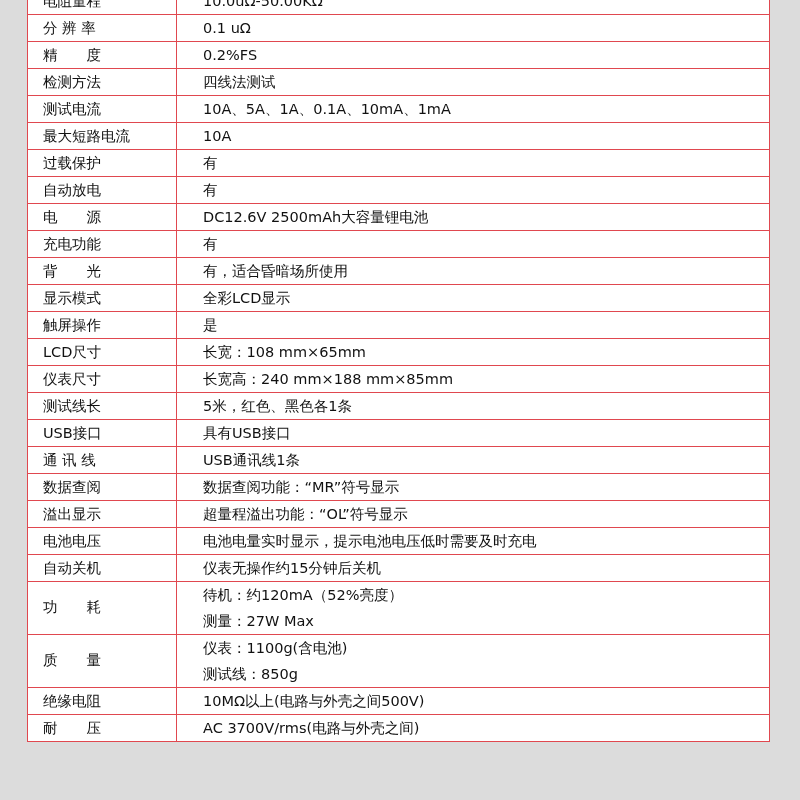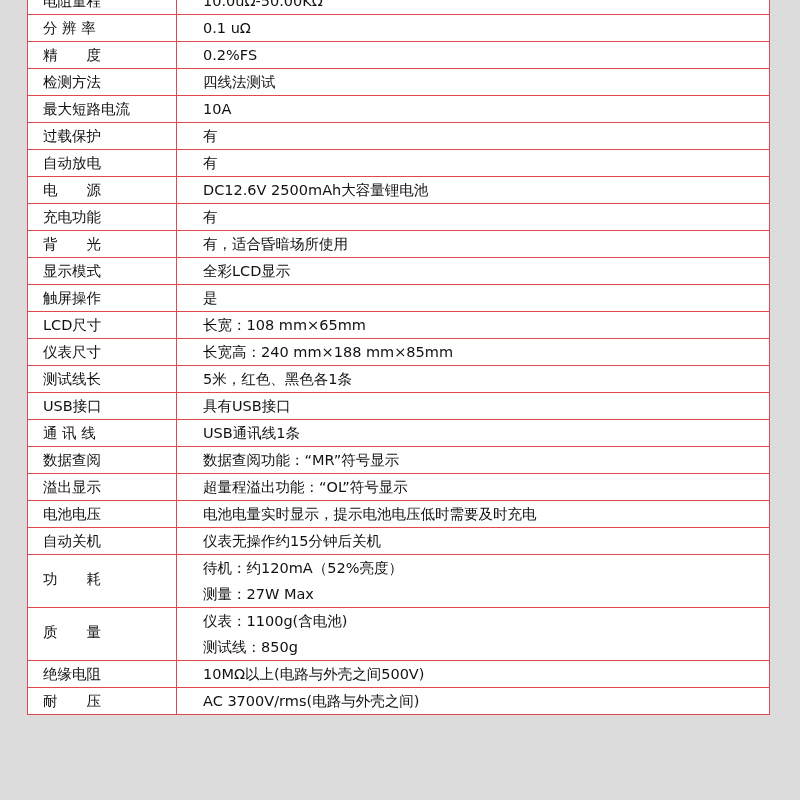--- a/index.html
+++ b/index.html
@@ -5,21 +5,21 @@
   html, body { margin:0; padding:0; }
   body { width:800px; height:800px; background:#dcdcdc; overflow:hidden; position:relative;
          font-family:"DejaVu Sans", "Liberation Sans", sans-serif; }
   .sheet { position:absolute; left:27px; top:-13px; width:743px; background:#fff; }
   table { border-collapse:collapse; width:743px; table-layout:fixed; }
   td { border:1.5px solid #e0484f; height:26.4px; padding:0; font-size:14.5px; color:#111;
        vertical-align:middle; white-space:nowrap; line-height:26px; box-sizing:border-box; }
   td.k { width:149px; padding-left:15px; }
   td.v { padding-left:26px; }
   tr.double td { height:53px; }
-  tr.double td.k { vertical-align:top; padding-top:12px;font-family:Liberation Mono, monospace; }
+  tr.double td.k { vertical-align:top; padding-top:12px; }
   .line { display:block; height:26px; }
 </style>
 </head>
 <body>
 
 <div class="sheet">
   <table>
     <tbody id="tbody">
       <tr>
           <td class="k">电阻量程</td>
@@ -29,20 +29,24 @@
           <td class="k">分 辨 率</td>
           <td class="v">0.1 uΩ</td>
         </tr>
       <tr>
           <td class="k">精　　度</td>
           <td class="v">0.2%FS</td>
         </tr>
       <tr>
           <td class="k">检测方法</td>
           <td class="v">四线法测试</td>
+        </tr>
+      <tr>
+          <td class="k">测试电流</td>
+          <td class="v">10A、5A、1A、0.1A、10mA、1mA</td>
         </tr>
       <tr>
           <td class="k">最大短路电流</td>
           <td class="v">10A</td>
         </tr>
       <tr>
           <td class="k">过载保护</td>
           <td class="v">有</td>
         </tr>
       <tr>

